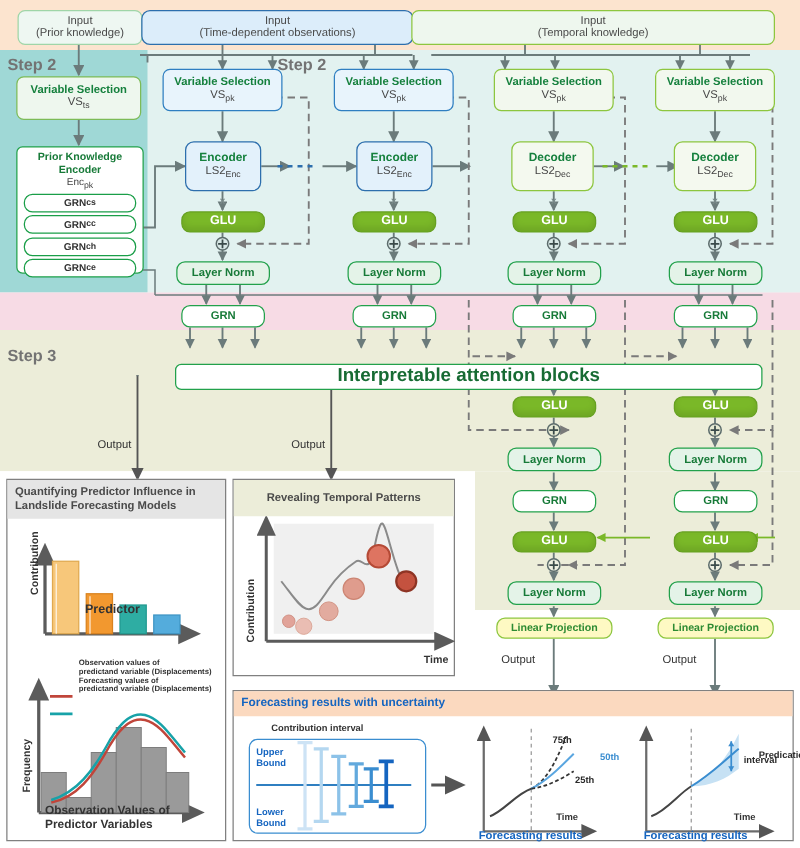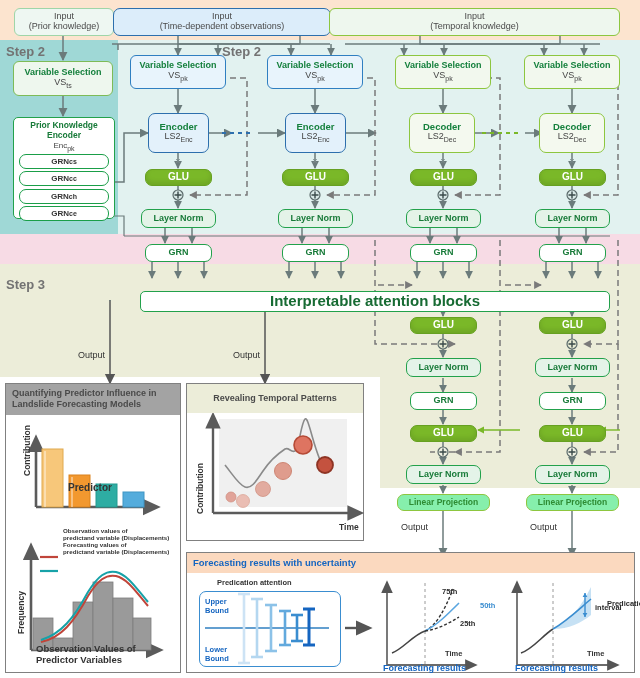--- a/index.html
+++ b/index.html
@@ -35,21 +35,21 @@
   .vs-green{background:#f2f8ee;border:1.7px solid #8dc63f;border-radius:6px;color:#15803d;font-weight:bold;font-size:9px;}
   .vs-green-pale{background:#eef7ee;border:1.7px solid #7dbb57;border-radius:6px;color:#15803d;font-weight:bold;font-size:9px;}
 
   .enc-blue{background:#e3f1fb;border:1.8px solid #2d6fad;border-radius:7px;color:#15803d;font-weight:bold;font-size:9.5px;}
   .dec-green{background:#f4f9ef;border:1.8px solid #8dc63f;border-radius:7px;color:#15803d;font-weight:bold;font-size:9.5px;}
 
   .glu{background:#7ab828;border:1px solid #66a021;border-radius:7px;color:#fff;font-weight:bold;font-size:10px;
        box-shadow:inset 0 -3px 5px rgba(0,0,0,.10);}
   .lnorm{background:#e4f3e8;border:1.5px solid #22a14b;border-radius:7px;color:#177a38;font-weight:bold;font-size:9px;}
   .grn{background:#ffffff;border:1.5px solid #22a14b;border-radius:7px;color:#177a38;font-weight:bold;font-size:9px;}
-  .linproj{background:#86efac;border:1.5px solid #8dc63f;border-radius:7px;color:#2e8b33;font-weight:bold;font-size:8.5px;}
+  .linproj{background:#fef9c3;border:1.5px solid #8dc63f;border-radius:7px;color:#2e8b33;font-weight:bold;font-size:8.5px;}
   .attn{background:#ffffff;border:1.6px solid #22a14b;border-radius:5px;color:#176b33;font-weight:bold;font-size:15px;margin-top:12px;}
 
   .pk-enc{background:#ffffff;border:1.8px solid #22a14b;border-radius:5px;}
   .pk-title{color:#177a38;font-weight:bold;font-size:8.5px;text-align:center;line-height:1.15;margin-top:3px;}
   .pk-sub{color:#444;font-size:8px;text-align:center;margin-top:0px;}
   .grn-pill{margin:2.5px 5px 0 5px;height:13px;border:1.4px solid #1a9e48;border-radius:7px;
             display:flex;align-items:center;justify-content:center;color:#333;font-weight:bold;font-size:8px;background:#fff;}
 
   
   .steplab{position:absolute;color:#737373;font-weight:bold;font-size:13px;}
@@ -57,21 +57,21 @@
 
   
   svg.layer{position:absolute;left:0;top:0;width:640px;height:678px;pointer-events:none;}
 
   
   .outlab{position:absolute;color:#333;font-size:9px;}
 
   
   .panel{position:absolute;box-sizing:border-box;border:1.3px solid #808080;background:#fff;}
   .panel-hd{box-sizing:border-box;width:100%;padding:4px 6px;color:#4a4a4a;font-weight:bold;font-size:9px;line-height:1.25;}
-  .hd-blue{background:#a3a3a3;}
+  .hd-blue{background:#e5e5e5;}
   .hd-olive{background:#ecedd9;text-align:center;}
   .hd-peach{background:#fbd9bf;color:#1565c0;text-align:left;font-size:9.5px;}
 
   .axlab{position:absolute;color:#333;font-weight:bold;font-size:8.5px;}
   .axlab.vert{transform:rotate(-90deg);transform-origin:left top;white-space:nowrap;}
   .legtxt{position:absolute;color:#333;font-size:6.2px;line-height:1.25;font-weight:bold;}
   .smalllab{position:absolute;font-size:7.5px;font-weight:bold;}
 </style>
 </head>
 <body>
@@ -465,21 +465,21 @@
       <circle cx="138" cy="52" r="8" fill="#c4523f" stroke="#8e3424" stroke-width="1.8"></circle>
     </svg>
     <div class="axlab vert" style="left:8px;top:130px;">Contribution</div>
     <div class="axlab" style="left:152px;top:138px;">Time</div>
   </div>
 
   <div class="panel" style="left:186px;top:552px;width:449px;height:121px;">
     <div class="panel-hd hd-peach">Forecasting results with uncertainty</div>
 
     <div style="position:absolute;left:12px;top:38px;width:140px;height:74px;border:1.5px solid #3a8dd0;border-radius:7px;background:#fff;"></div>
-    <div class="smalllab" style="left:30px;top:25px;color:#333;">Predication attention</div>
+    <div class="smalllab" style="left:30px;top:25px;color:#333;">Contribution interval</div>
     <div class="smalllab" style="left:18px;top:44px;color:#1565c0;">Upper</div>
     <div class="smalllab" style="left:18px;top:53px;color:#1565c0;">Bound</div>
     <div class="smalllab" style="left:18px;top:92px;color:#1565c0;">Lower</div>
     <div class="smalllab" style="left:18px;top:101px;color:#1565c0;">Bound</div>
 
     <svg style="position:absolute;left:0;top:0;" width="449" height="121" viewBox="0 0 449 121">
       <line x1="18" y1="75" x2="142" y2="75" stroke="#2f7fc1" stroke-width="1.6"></line>
       <g stroke-linecap="butt">
         <g stroke="#cde3f5" stroke-width="2.6">
             <line x1="57" y1="41" x2="57" y2="110"></line>

